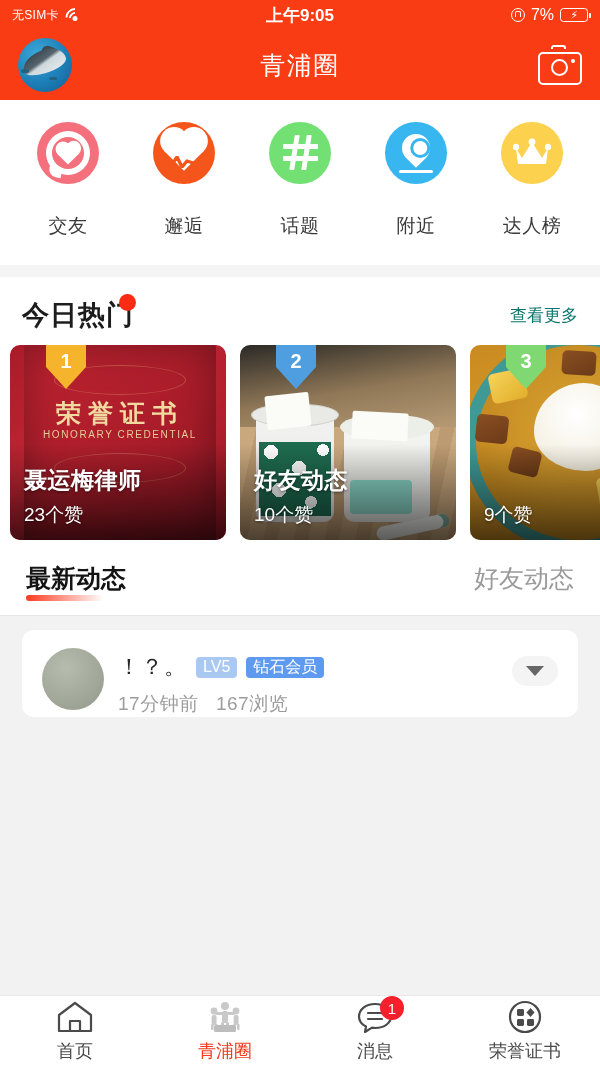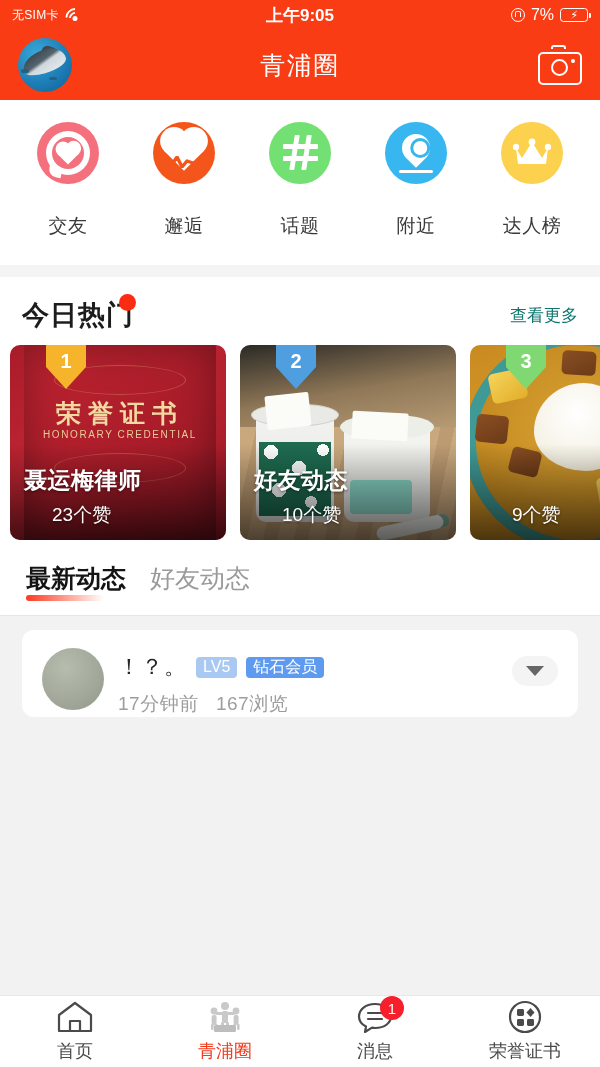--- a/index.html
+++ b/index.html
@@ -146,21 +146,21 @@
               overflow:hidden; flex:0 0 216px; }
   .hot-card:nth-child(3){ flex:0 0 216px; }
   .hc-badge { position:absolute; left:36px; top:0; width:40px; height:44px; z-index:4;
               display:flex; align-items:flex-start; justify-content:center; }
   .hc-badge .pent { position:absolute; inset:0; }
   .hc-num { position:relative; color:#fff; font-size:20px; font-weight:700; margin-top:5px; z-index:2; }
   .hc-shade { position:absolute; left:0; right:0; bottom:0; height:96px;
               background:linear-gradient(to top, rgba(0,0,0,.62), rgba(0,0,0,0)); z-index:2; }
   .hc-text { position:absolute; left:14px; bottom:12px; z-index:3; color:#fff; }
   .hc-name { font-size:23px; font-weight:700; letter-spacing:.5px; text-shadow:0 1px 3px rgba(0,0,0,.5); }
-  .hc-likes { font-size:19px; margin-top:6px; text-shadow:0 1px 3px rgba(0,0,0,.5);padding-left:28px; }
+  .hc-likes { font-size:19px; margin-top:6px; text-shadow:0 1px 3px rgba(0,0,0,.5); }
 
   
   .art-cert { position:absolute; inset:0;
      background:linear-gradient(135deg,#a91b29 0%, #c02533 35%, #b01f2d 70%, #8e1622 100%); }
   .art-cert .cbook { position:absolute; inset:0 10px 0 14px;
      background:linear-gradient(140deg,#bf2331 0%, #a81c29 60%, #8d1724 100%);
      border-radius:2px; box-shadow: inset 0 0 40px rgba(0,0,0,.35); }
   .art-cert .ctitle { position:absolute; left:0; right:0; top:52px; text-align:center;
      color:#f2d9a0; font-size:25px; font-weight:700; letter-spacing:7px; }
   .art-cert .csub { position:absolute; left:0; right:0; top:84px; text-align:center;
@@ -211,21 +211,21 @@
   .art-curry .pot { background:linear-gradient(150deg,#f6d45a,#e2ae2b); }
   .art-curry .meat { background:linear-gradient(150deg,#8a4f22,#6b3a18); }
   .c1{ left:20px; top:26px; width:36px; height:30px; transform:rotate(-12deg);} 
   .c4{ left:40px; top:104px; width:30px; height:26px; transform:rotate(14deg);} 
   .c5{ left:92px; top:6px; width:34px; height:24px; transform:rotate(4deg);} 
   .c6{ left:128px; top:130px; width:42px; height:32px; transform:rotate(-10deg);} 
   .c7{ left:6px; top:70px; width:32px; height:28px; transform:rotate(6deg);}
 
   
   .tabs { background:#fff; display:flex; align-items:flex-end; gap:24px;
-          padding:6px 26px 14px; flex:0 0 auto; }
+          padding:6px 26px 14px; flex:0 0 auto;justify-content:space-between; }
   .tab { font-size:25px; color:#9a9a9a; position:relative; padding-bottom:6px; }
   .tab.active { color:#141414; font-weight:700; }
   .tab.active::after { content:""; position:absolute; left:0; right:22px; bottom:0; height:6px;
       border-radius:3px; background:linear-gradient(to right,#fb3b20,rgba(251,59,32,0)); }
 
   
   .feed { flex:1 1 auto; background:#f2f2f2; padding:14px 22px 0; overflow:hidden;
           border-top:1px solid #e6e6e6; }
   .post { background:#fff; border-radius:12px; padding:18px 20px 0; }
   .post-head { display:flex; align-items:flex-start; gap:14px; }

